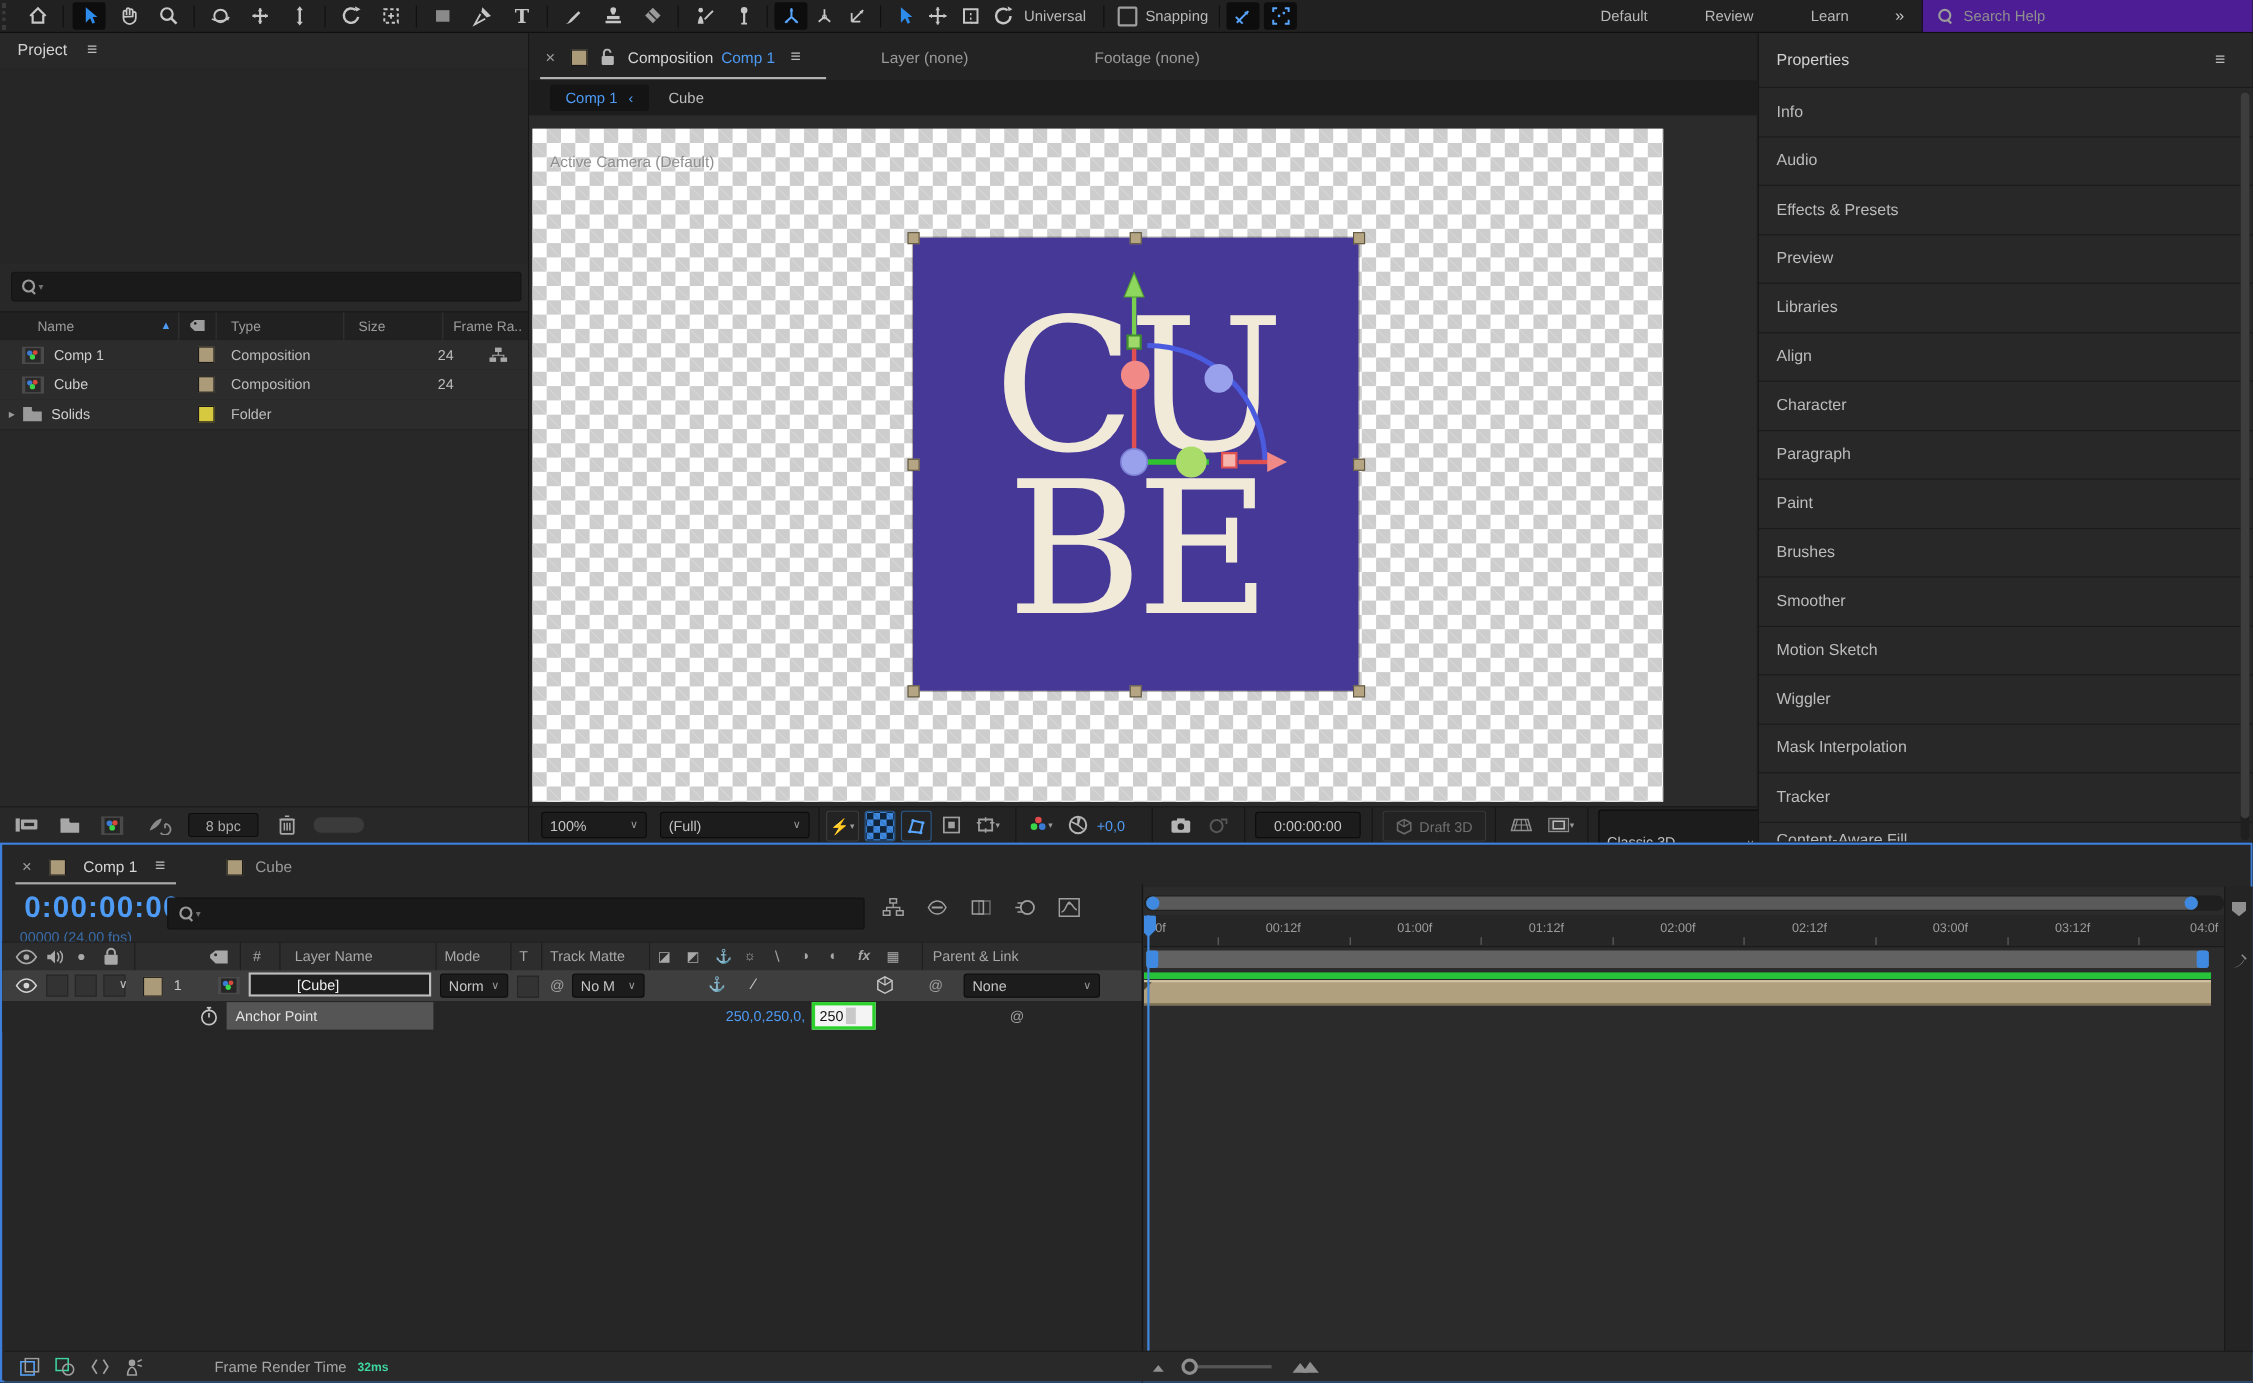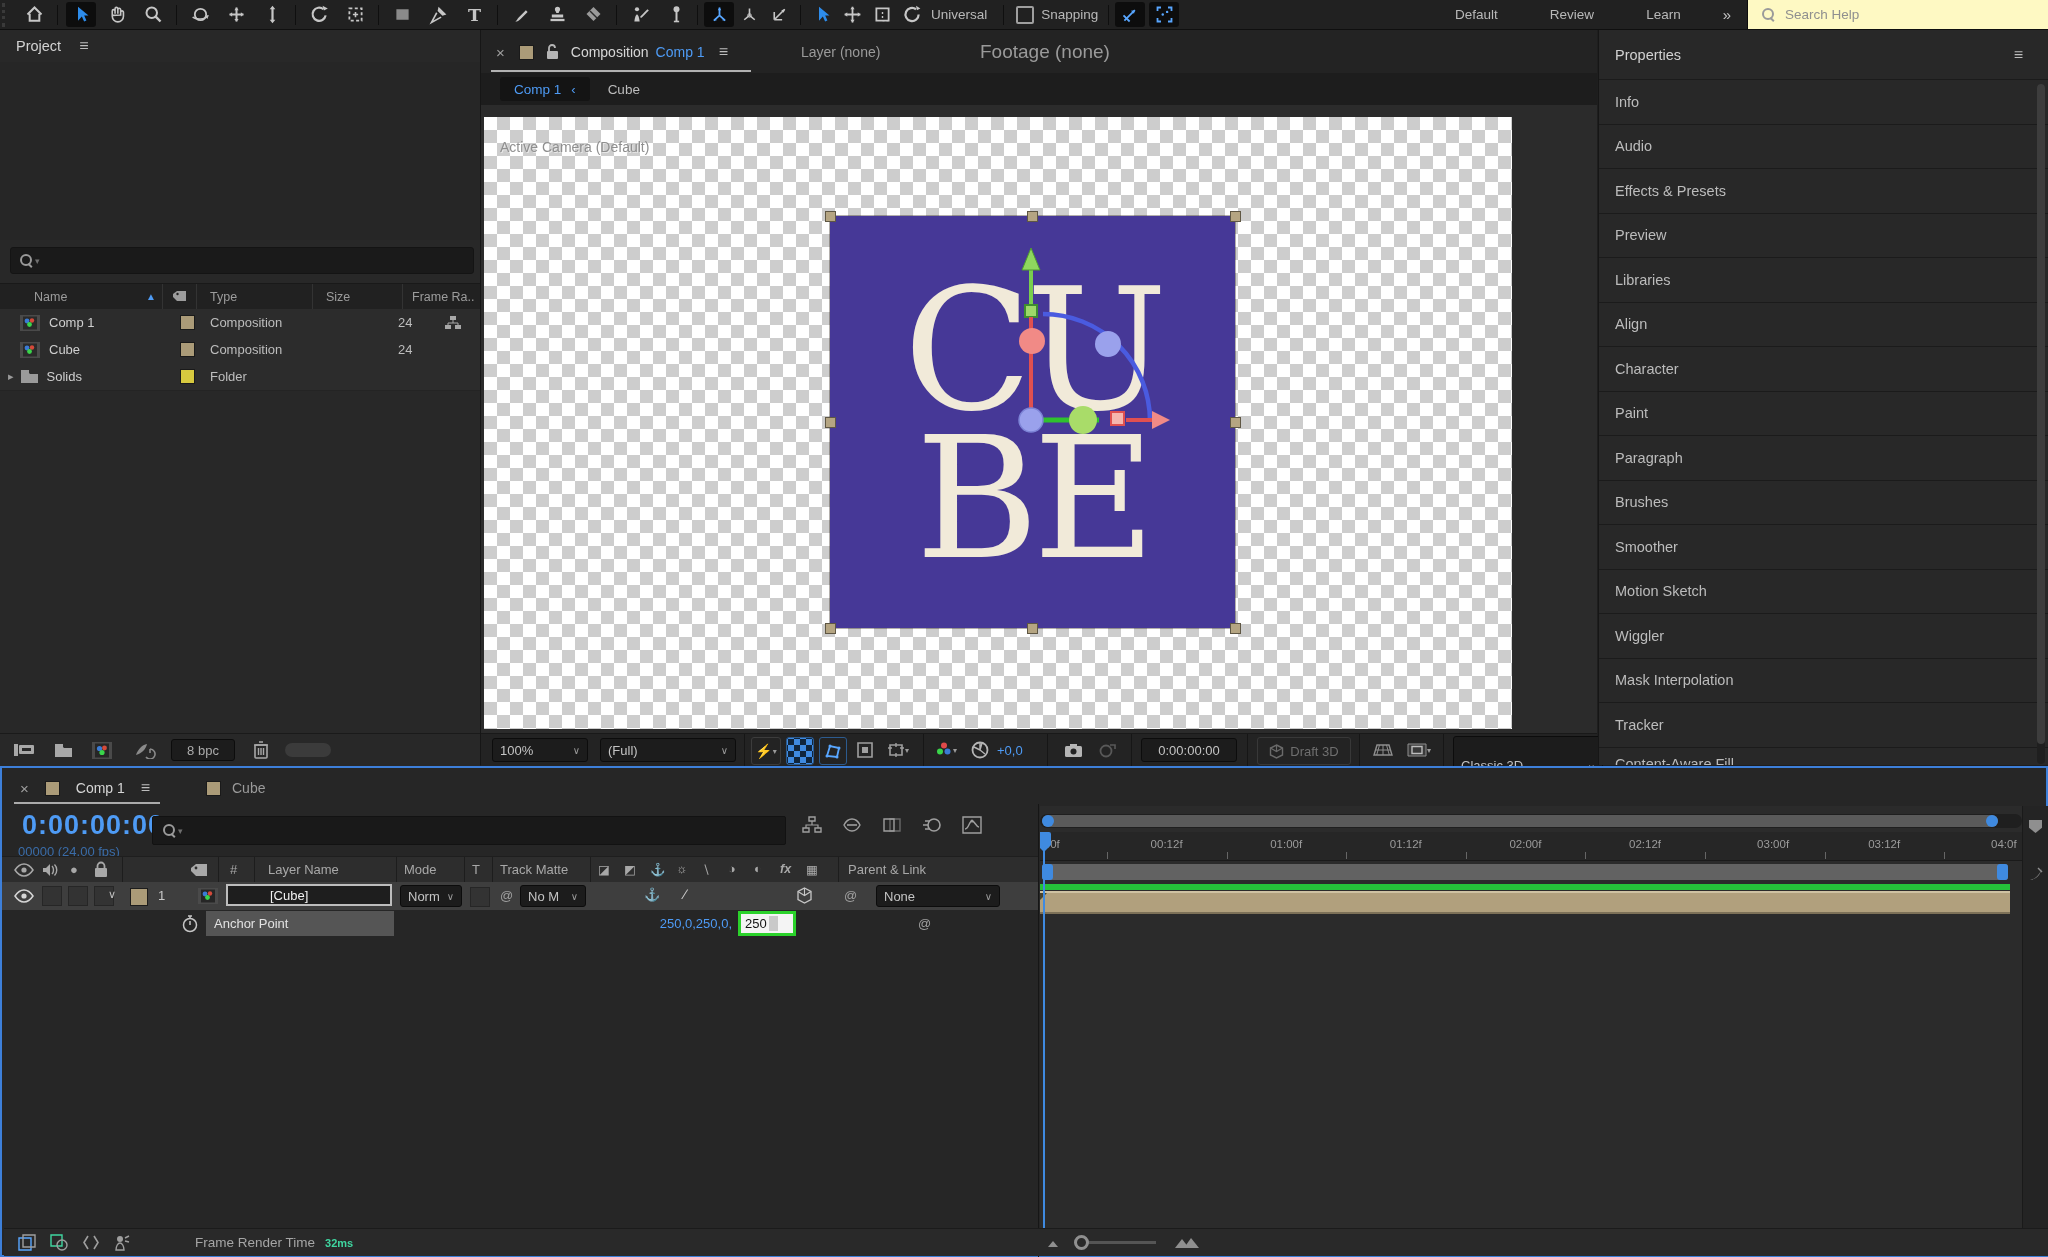--- a/index.html
+++ b/index.html
@@ -220,21 +220,21 @@
           <path d="M4 8V4h4M16 4h4v4M20 16v4h-4M8 20H4v-4" stroke="#58a6ff" stroke-width="1.8" fill="none"></path>
           <circle cx="10" cy="12" r="1.4" fill="#58a6ff"></circle>
           <circle cx="15" cy="9" r="1.4" fill="#58a6ff"></circle>
         </svg>
     </div>
     <div style="flex:1"></div>
     <span class="wstab">Default</span>
     <span class="wstab">Review</span>
     <span class="wstab">Learn</span>
     <span style="color:#c6c6c6;font-size:15px;padding:0 16px;">»</span>
-    <div style="width:300px;height:29px;background:#fef9c3;display:flex;align-items:center;border-left:1px solid #0c0c0c;">
+    <div style="width:300px;height:29px;background:#4c1d95;display:flex;align-items:center;border-left:1px solid #0c0c0c;">
       <span class="mag" style="margin:0 10px 0 14px;"></span>
       <span style="color:#8f8f8f;font-size:13.5px;">Search Help</span>
     </div>
   </div>
 
   <div class="abs" id="project-panel" style="left:0;top:30px;width:480px;height:735px;background:#282828;border-right:1px solid #161616;">
     <div class="flex" style="height:32px;padding-left:16px;gap:18px;">
       <span class="panel-title">Project</span>
       <span class="hamb">≡</span>
     </div>
@@ -342,21 +342,21 @@
       <span style="margin-left:15px;color:#9f9f9f;font-size:15px;">×</span>
       <span class="labelsq" style="margin-left:14px;background:#ab9b78;"></span>
       <svg class="mini" style="margin-left:12px;" width="13" height="16" viewBox="0 0 13 16">
           <rect x="1" y="7" width="11" height="8" rx="1" fill="#b5b5b5"></rect>
           <path d="M4 7V4a3 3 0 0 1 6 0" stroke="#b5b5b5" stroke-width="1.8" fill="none" transform="translate(-1,0)"></path>
         </svg>
       <span style="margin-left:12px;color:#d6d6d6;font-size:14px;">Composition</span>
       <span style="margin-left:7px;color:#4e9bf5;font-size:14px;">Comp 1</span>
       <span class="hamb" style="margin-left:14px;">≡</span>
       <span style="position:absolute;left:320px;color:#9a9a9a;font-size:14px;">Layer (none)</span>
-      <span style="position:absolute;left:499px;color:#9a9a9a;font-size:19px;">Footage (none)</span>
+      <span style="position:absolute;left:514px;color:#9a9a9a;font-size:14px;">Footage (none)</span>
       <div style="position:absolute;left:10px;top:38px;width:260px;height:2px;background:#b2b2b2;"></div>
     </div>
 
     <div class="abs flex" style="left:0;top:43px;width:1116px;height:32px;background:#1d1d1d;">
       <div style="margin-left:19px;height:24px;padding:0 14px;background:#141414;border-radius:3px;display:flex;align-items:center;gap:10px;">
         <span style="color:#4e9bf5;font-size:13.5px;">Comp 1</span>
         <span style="color:#4e9bf5;font-size:13px;">‹</span>
       </div>
       <span style="margin-left:18px;color:#bdbdbd;font-size:13.5px;">Cube</span>
     </div>
@@ -520,24 +520,24 @@
         <div class="prop-row">
           <span>Libraries</span>
         </div>
         <div class="prop-row">
           <span>Align</span>
         </div>
         <div class="prop-row">
           <span>Character</span>
         </div>
         <div class="prop-row">
+          <span>Paragraph</span>
+        </div>
+        <div class="prop-row">
           <span>Paint</span>
-        </div>
-        <div class="prop-row">
-          <span>Paragraph</span>
         </div>
         <div class="prop-row">
           <span>Brushes</span>
         </div>
         <div class="prop-row">
           <span>Smoother</span>
         </div>
         <div class="prop-row">
           <span>Motion Sketch</span>
         </div>

